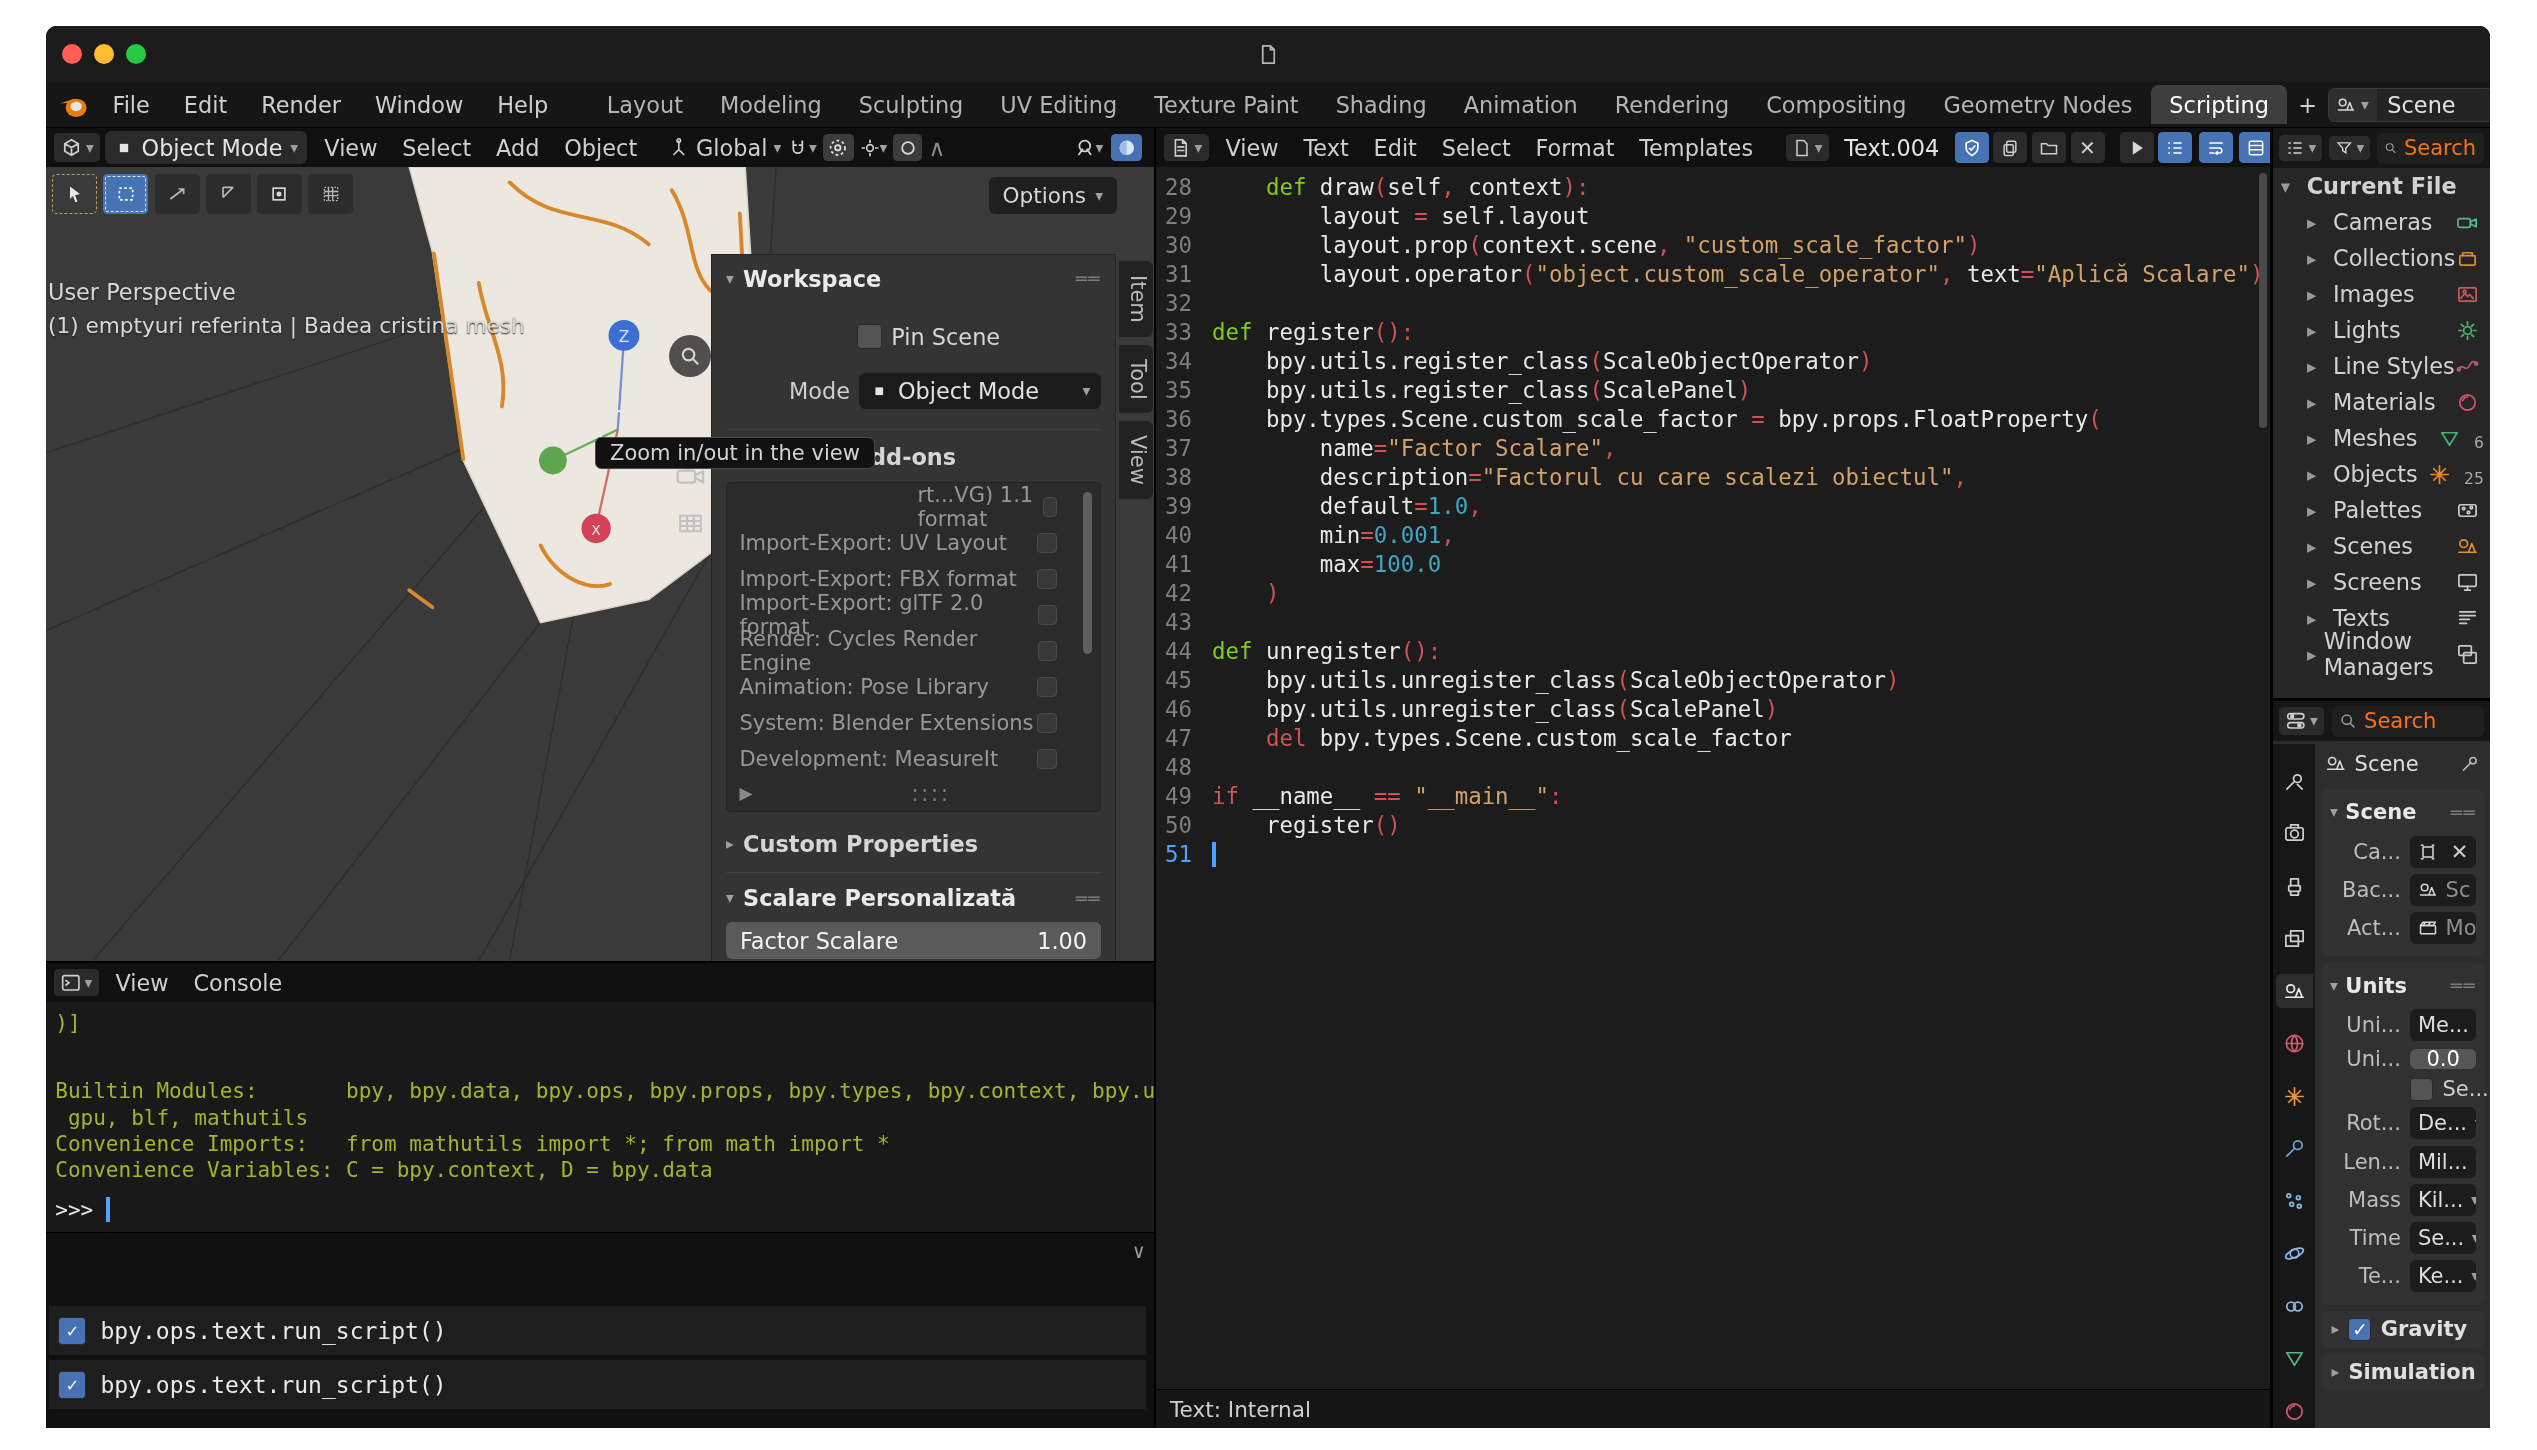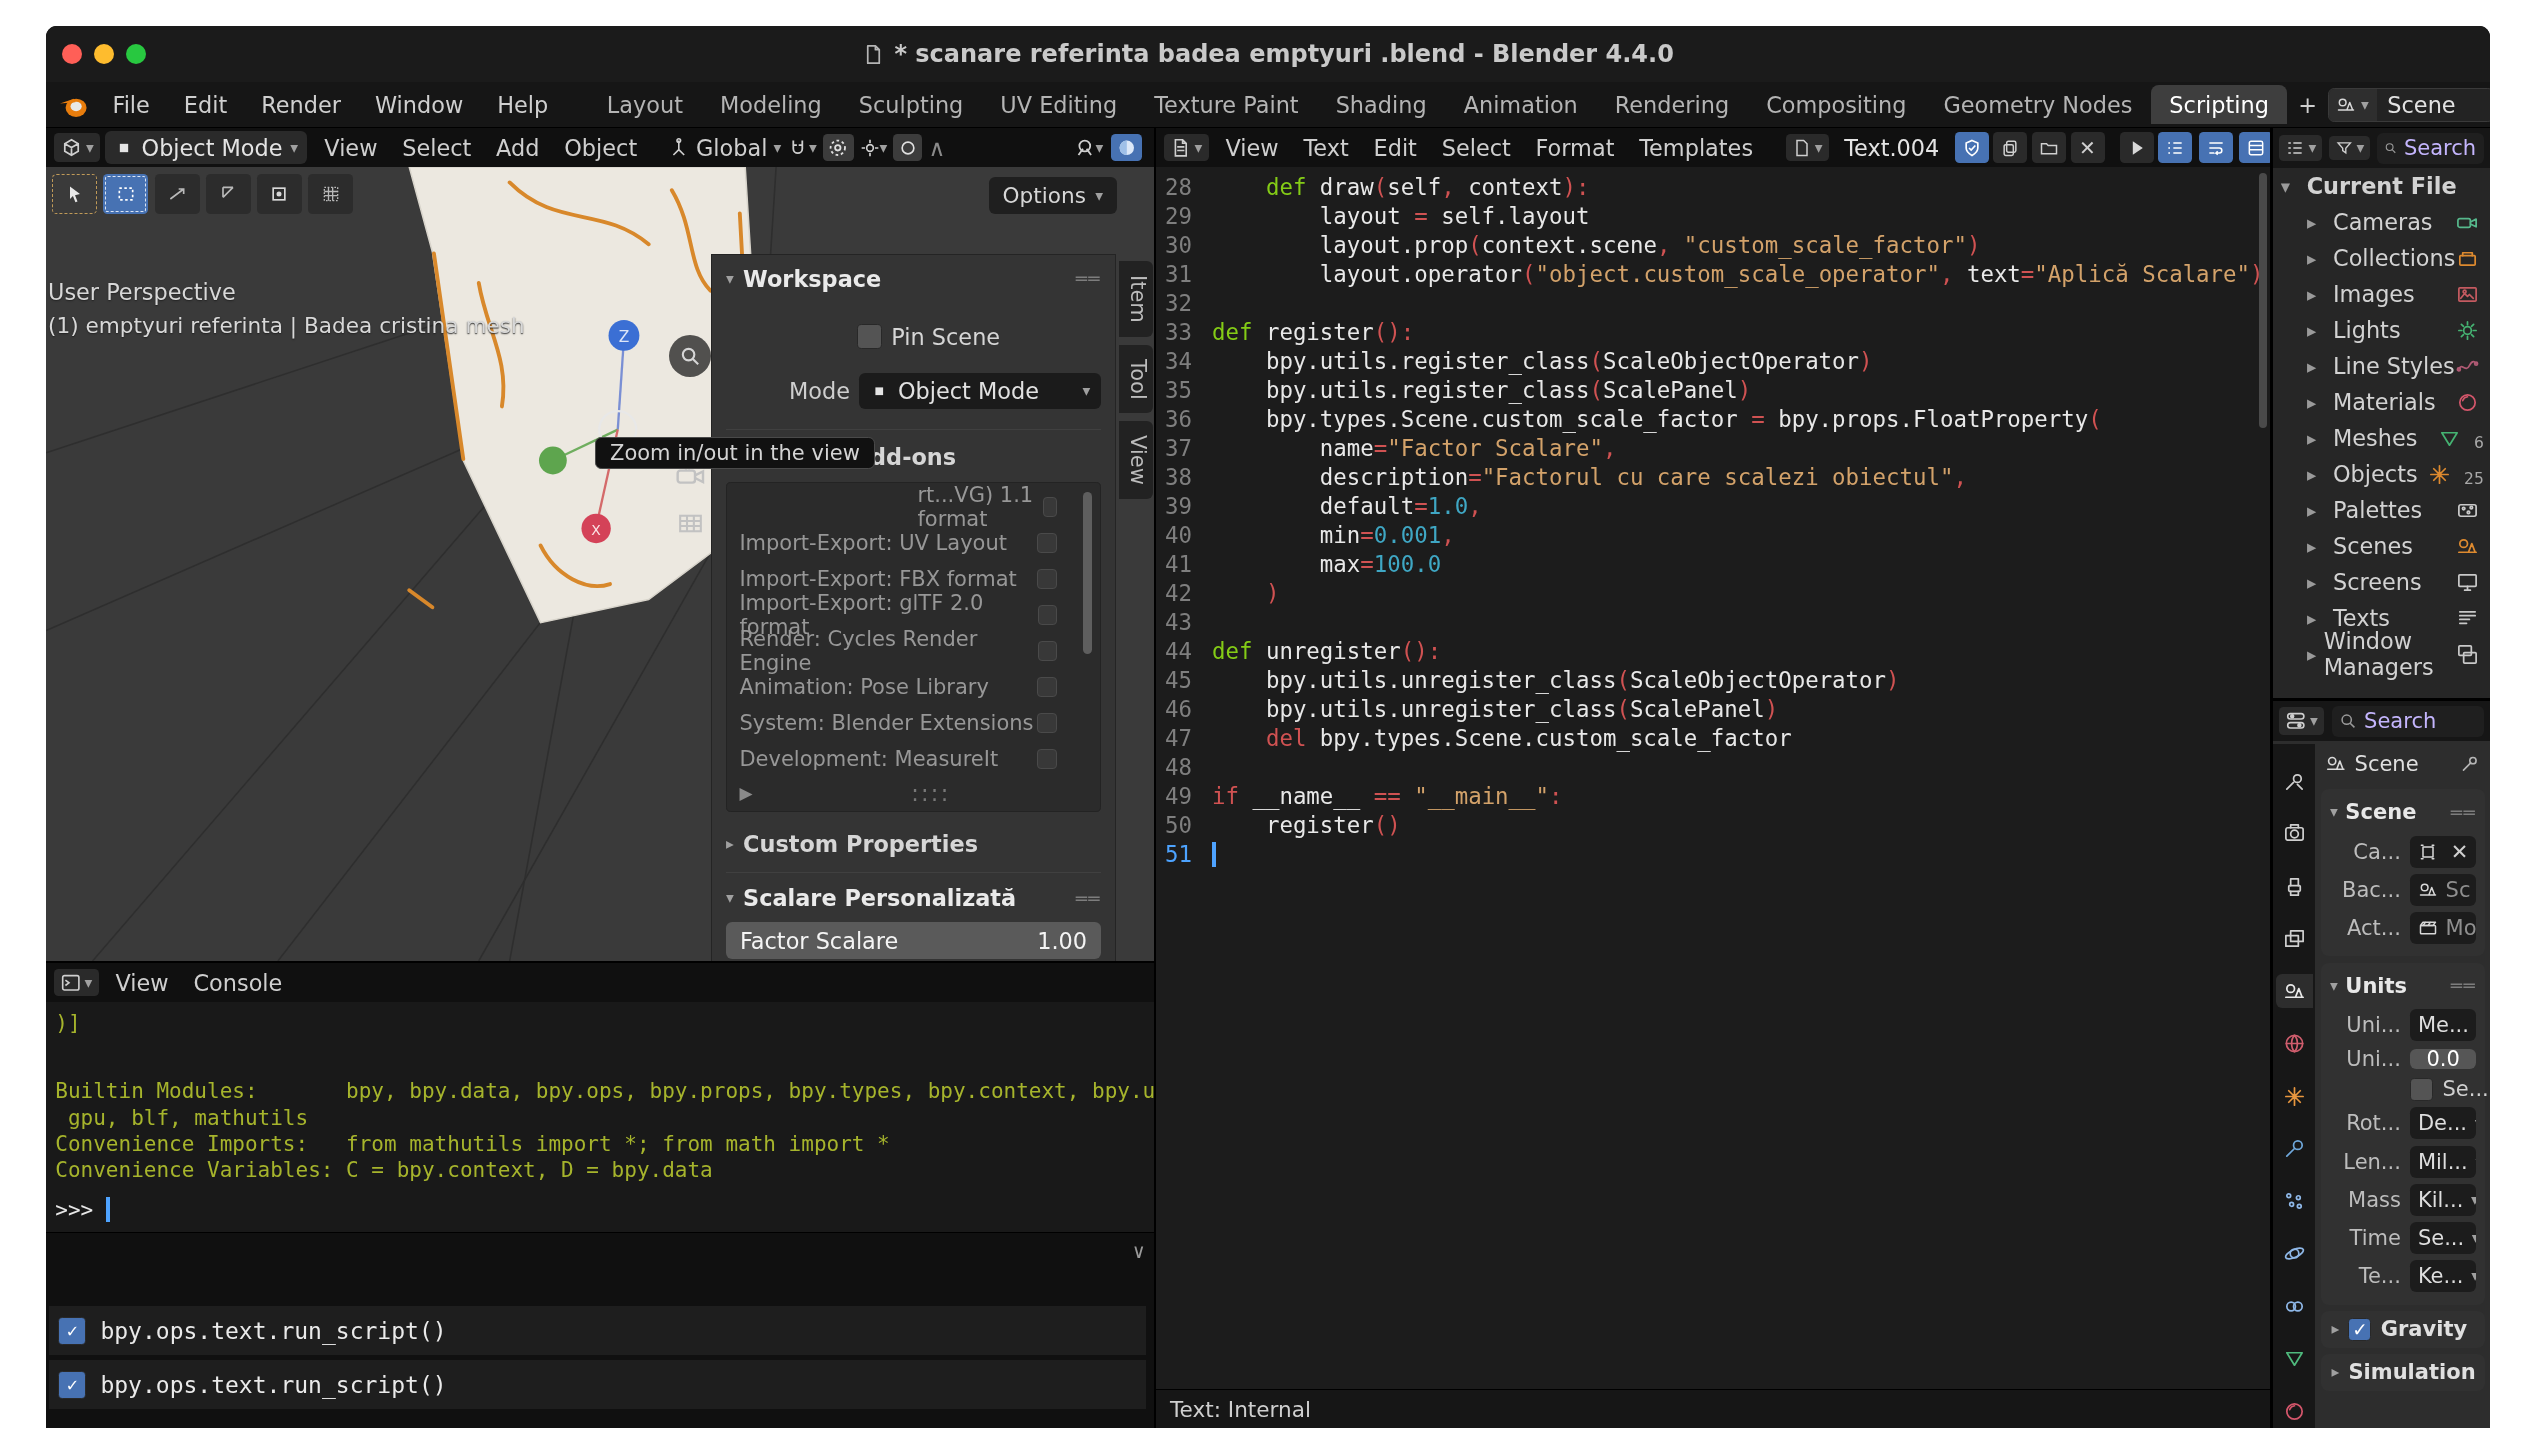--- a/index.html
+++ b/index.html
@@ -91,21 +91,21 @@
   .code { white-space:pre; }
   .tk-p { color:#e8e8e8; } .tk-k { color:#84cc16; } .tk-r { color:#d05252; } .tk-s { color:#d3a26a; } .tk-n { color:#3fa7c4; }
   .te-footer { position:absolute; left:0; right:0; bottom:0; height:39px; background:#161616; border-top:0.8px solid #000; display:flex; align-items:center; padding:0 14px; color:#cfcfcf; font-size:21.6px; }
   .te-scroll { position:absolute; right:3.1px; top:45px; width:7.7px; height:255px; border-radius:3.9px; background:#4a4a4a; }
   .tbtn { display:flex; align-items:center; justify-content:center; width:34px; height:31px; border-radius:4.6px; background:#2a2a2a; }
   .tbtn.blue { background:#4772b3; }
 
   
   .ol-head { display:flex; align-items:center; gap:6.2px; background:#161616; height:40px; padding:0 6.2px; }
   .searchbox { display:flex; align-items:center; gap:6.2px; background:#1f1f1f; border-radius:6.2px; height:31px; padding:0 7.7px; flex:1; overflow:hidden; }
-  .searchbox .ph { color:#c4b5fd; font-size:21px; white-space:nowrap; }
+  .searchbox .ph { color:#f97316; font-size:21px; white-space:nowrap; }
   .ol-row { display:flex; align-items:center; height:36px; font-size:22.4px; color:#d2d2d2; padding-left:7.7px; }
   .ol-row .caret { width:26px; color:#9a9a9a; font-size:18.5px; }
   .ol-row .cnt { font-size:15.5px; color:#a8a8a8; margin-left:2.3px; margin-top:9.3px; }
   .ol-icon { margin-left:auto; margin-right:10.8px; display:flex; align-items:center; }
 
   
   .pr-head { display:flex; align-items:center; gap:7.7px; background:#161616; height:40px; padding:0 6.2px; }
   .tabstrip { position:absolute; left:0; top:43px; bottom:0; width:42px; background:#171717; display:flex; flex-direction:column; align-items:center; padding-top:20px; gap:18.5px; }
   .ptab { width:37px; height:37px; display:flex; align-items:center; justify-content:center; border-radius:6.2px 0 0 6.2px; }
   .ptab.active { background:#2d2d2d; }
@@ -129,21 +129,20 @@
       <span class="light" style="background:#ff5f57"></span>
       <span class="light" style="background:#febc2e"></span>
       <span class="light" style="background:#28c840"></span>
     </div>
     <div class="title-center">
       <span id="title-doc-icon">
           <svg width="23" height="23" viewBox="0 0 24 24" fill="none" stroke="#b5b5b5" stroke-width="1.8" stroke-linecap="round" stroke-linejoin="round">
             <path d="M6 3 h8 l4 4 v14 h-12 z M14 3 v4 h4"></path>
           </svg>
         </span>
-      <span>* scanare referinta badea emptyuri .blend - Blender 4.4.0</span>
     </div>
   </div>
 
   <div class="topbar">
     <span style="margin-left:10.8px; display:flex;">
       <svg width="34" height="28" viewBox="0 0 24 20">
           <ellipse cx="13.5" cy="12" rx="7.5" ry="6.5" fill="#e87d0d"></ellipse>
           <ellipse cx="13.5" cy="11" rx="4" ry="3.4" fill="#e8e8e8"></ellipse>
           <path d="M2 9 L12 5.5 L13 8 Z" fill="#e87d0d"></path>
         </svg>

